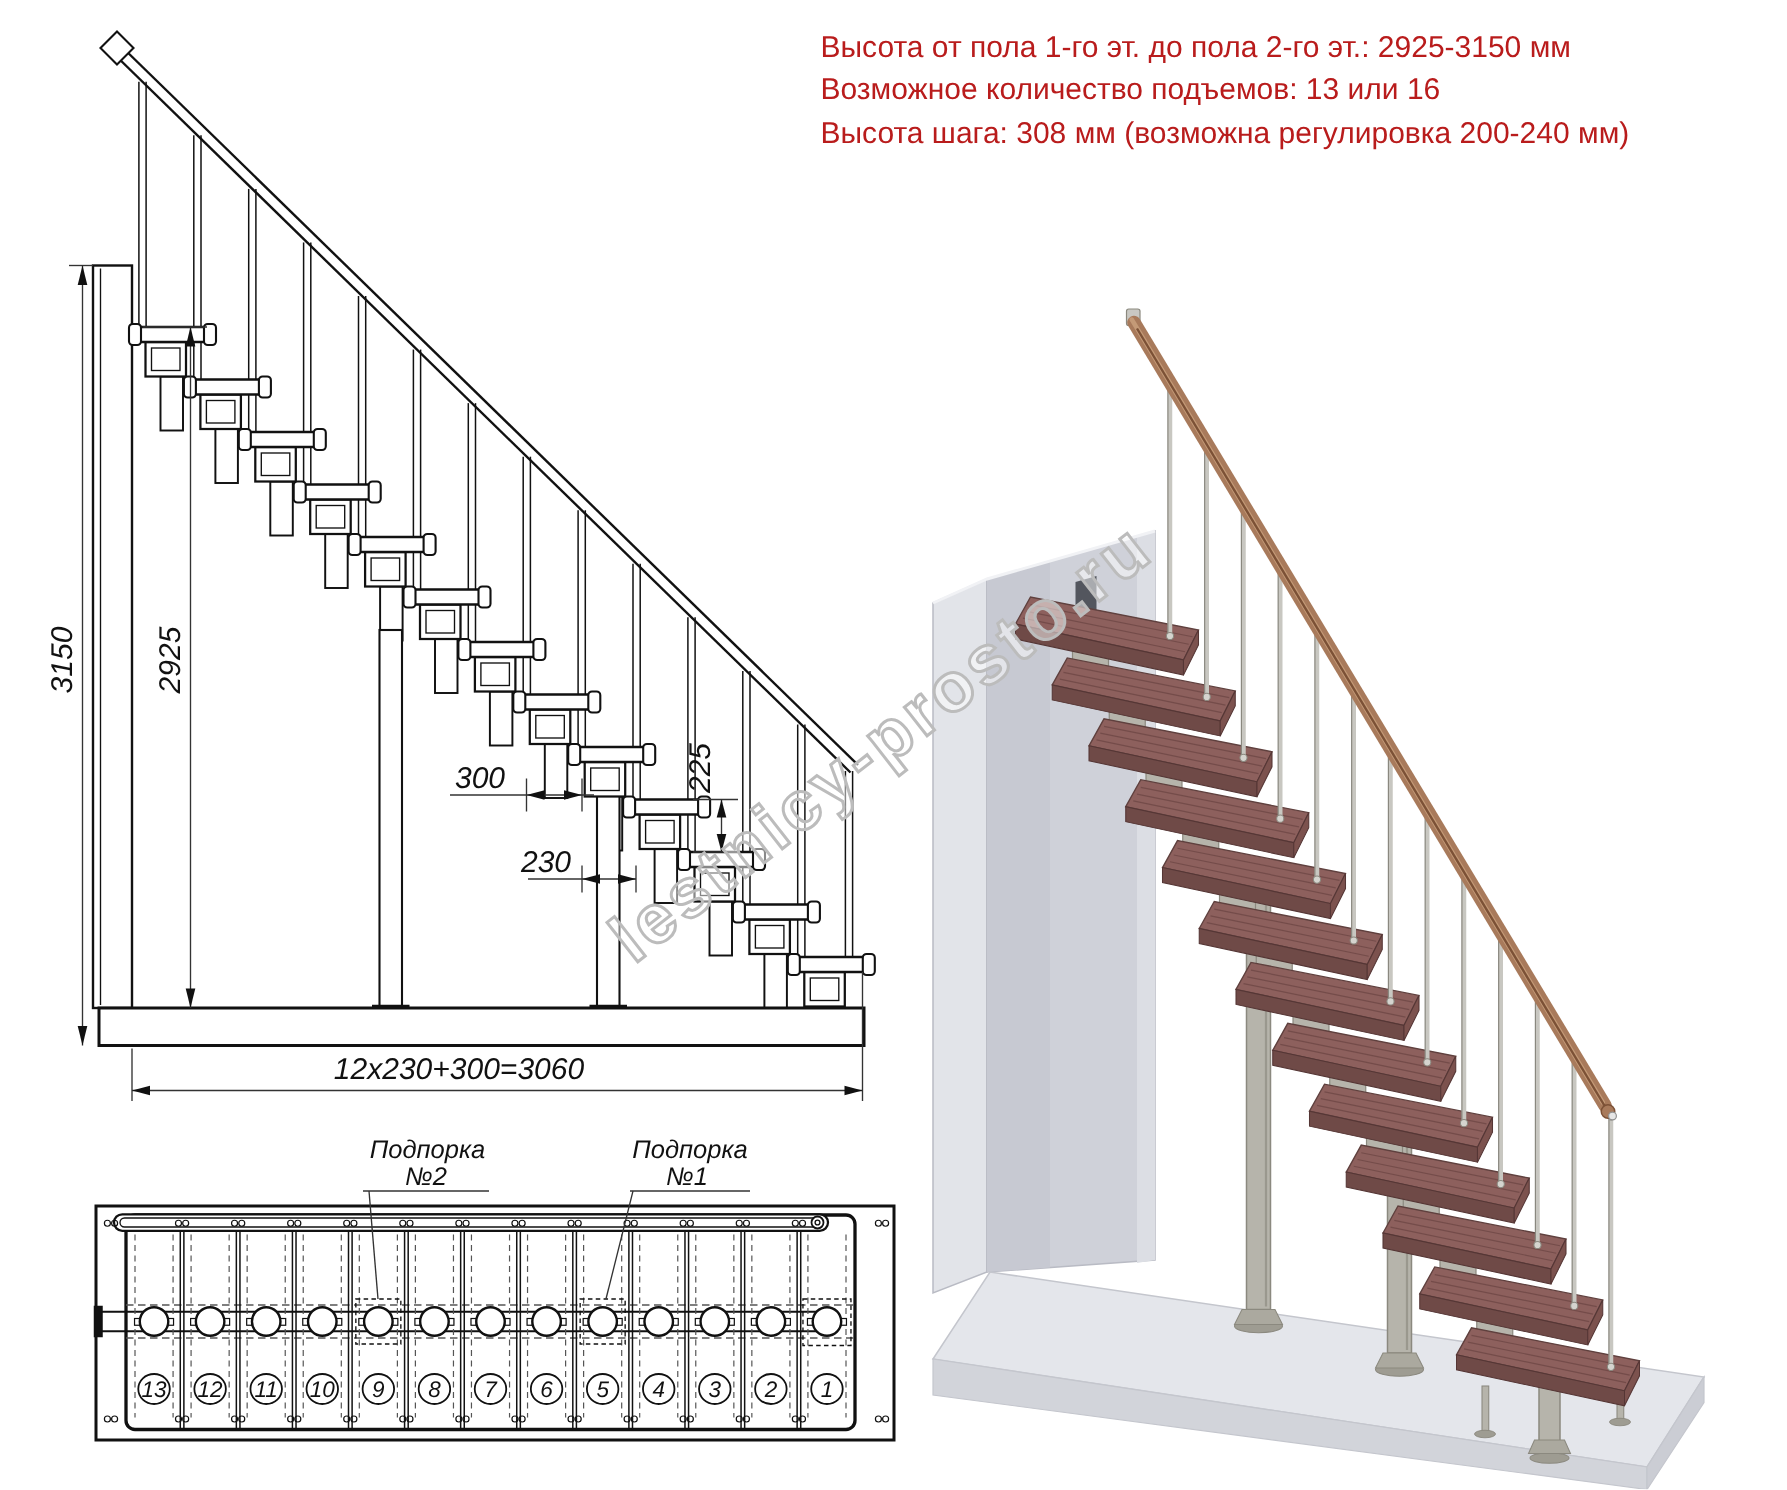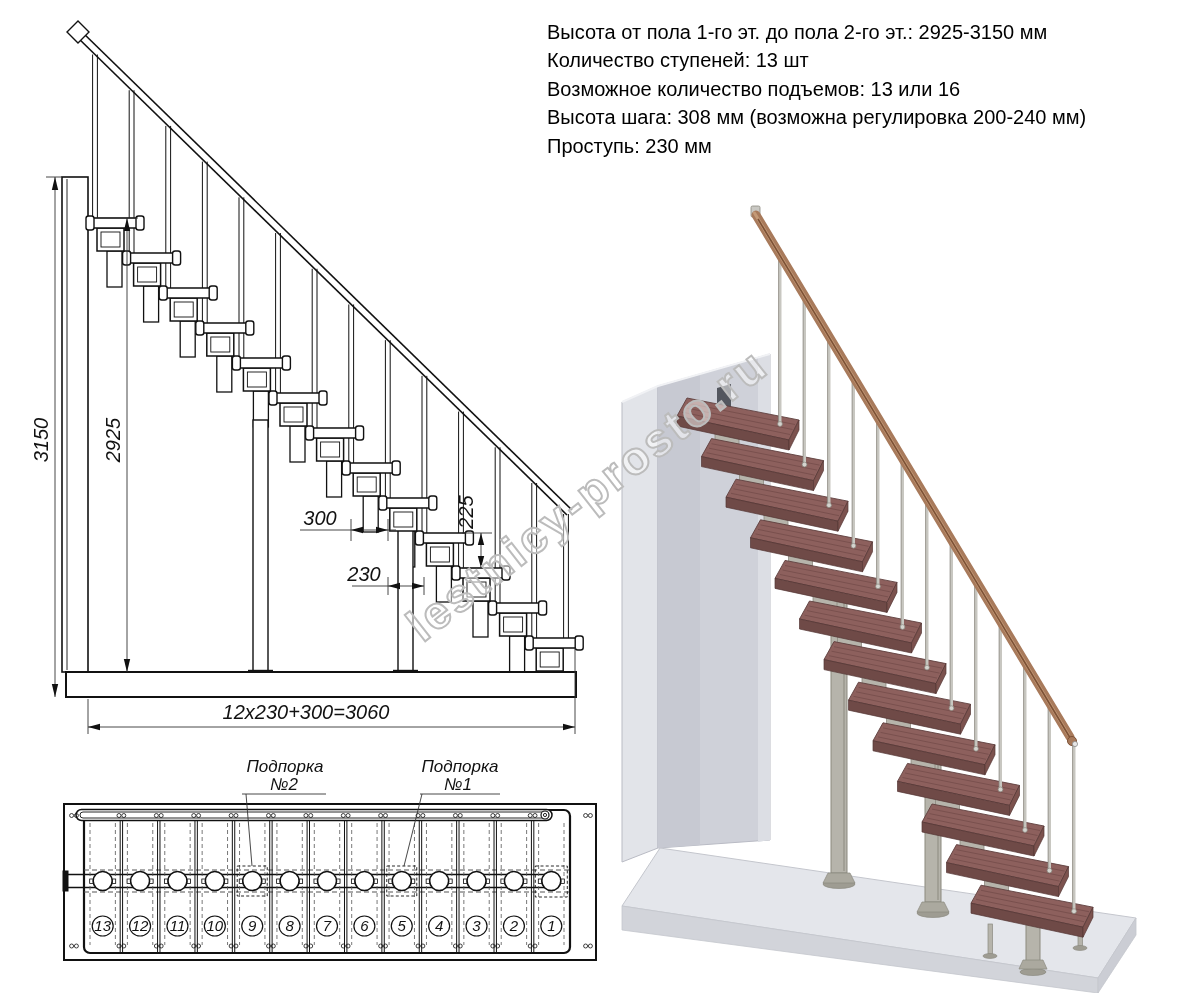--- a/index.html
+++ b/index.html
@@ -1,19 +1,19 @@
 <!DOCTYPE html>
 <html><head>
 <meta charset="utf-8">
 <title></title>
 <style>
   html,body{margin:0;padding:0;background:#ffffff;}
   #canvas{position:relative;width:1191px;height:993px;background:#ffffff;overflow:hidden;
           font-family:"Liberation Sans",sans-serif;}
-  #specs{position:absolute;left:547px;top:18px;width:560px;color:#000000;
+  #specs{position:absolute;left:547px;top:18px;width:560px;color:#b91c1c;
          font-size:20px;line-height:28.4px;font-family:"Liberation Sans",sans-serif;}
   svg{position:absolute;}
   #elev-svg{left:0;top:0;}
   #plan-svg{left:40px;top:748px;}
   #r3d-svg{left:600px;top:200px;}
   #wm-svg{left:0;top:0;pointer-events:none;}
   .dim{font:italic 20px "Liberation Sans",sans-serif;fill:#111;}
   .plab{font:italic 17px "Liberation Sans",sans-serif;fill:#111;}
   .pnum{font:italic 15px "Liberation Sans",sans-serif;fill:#111;}
   .thin{stroke:#333;stroke-width:0.9;fill:none;}
@@ -567,22 +567,20 @@
         <line x1="756" y1="215" x2="1070" y2="737" stroke="#a87a5b" stroke-width="9" stroke-linecap="round"></line>
         <line x1="754.5" y1="213" x2="1068.5" y2="735" stroke="#c9a07d" stroke-width="3" stroke-linecap="round" opacity="0.85"></line>
         <line x1="758" y1="219" x2="1072" y2="741" stroke="#7c5136" stroke-width="1.6"></line>
         <circle cx="1072" cy="741" r="4.5" fill="#a87a5b" stroke="#7c5136" stroke-width="1"></circle>
         <circle cx="1075" cy="744" r="2.6" fill="#e6e6e6" stroke="#909090" stroke-width="0.8"></circle>
       </g>
   </svg>
 
   <div id="specs">
     <div>Высота от пола 1-го эт. до пола 2-го эт.: 2925-3150 мм</div>
-    <div>Количество ступеней: 13 шт</div>
     <div>Возможное количество подъемов: 13 или 16</div>
     <div>Высота шага: 308 мм (возможна регулировка 200-240 мм)</div>
-    <div>Проступь: 230 мм</div>
   </div>
 
   <svg id="wm-svg" width="1191" height="993" viewBox="0 0 1191 993">
     <text class="wm" x="597" y="507" text-anchor="middle" transform="rotate(-38 597 507)">lestnicy-prosto.ru</text>
   </svg>
 </div>
 
 </body></html>

